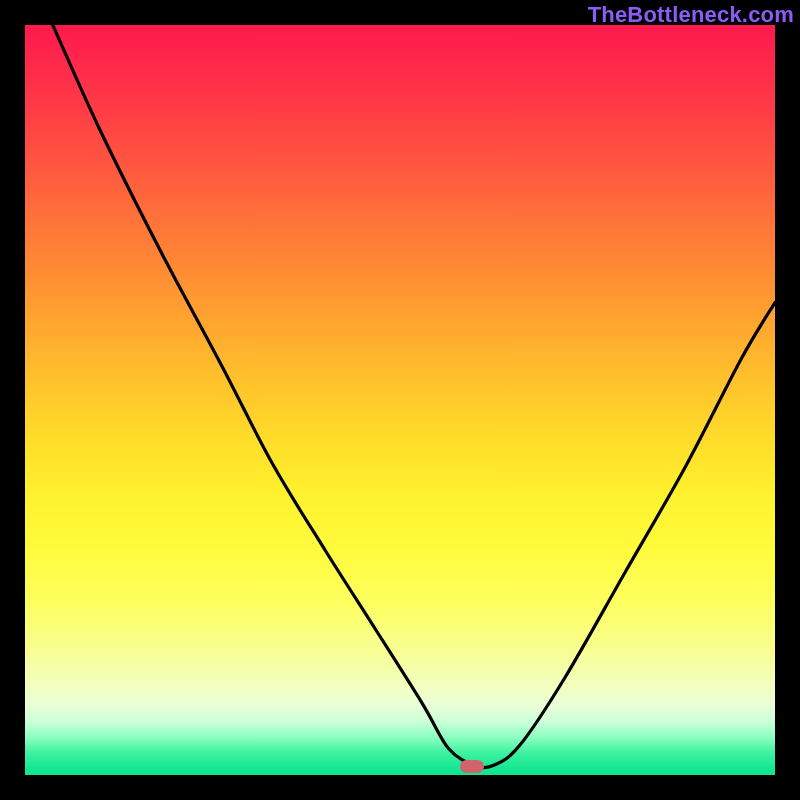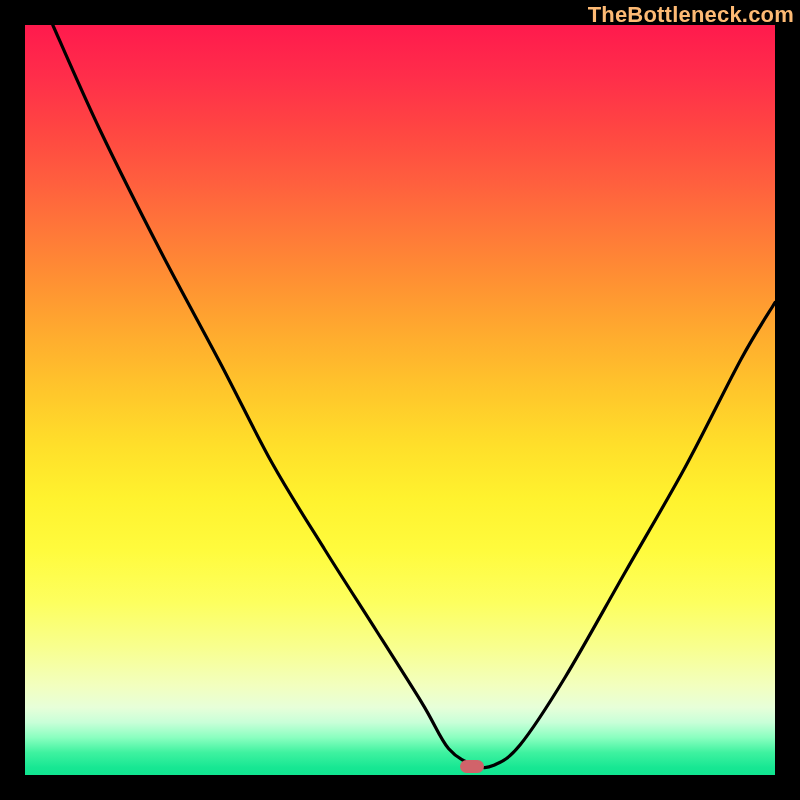--- a/index.html
+++ b/index.html
@@ -55,21 +55,21 @@
       #10e590 100%
     );
   }
   .watermark {
     position: absolute;
     top: 2px;
     right: 6px;
     font-family: Arial, Helvetica, sans-serif;
     font-size: 22px;
     font-weight: 600;
-    color: #fdba74;
+    color: #8b5cf6;
     letter-spacing: 0.2px;
   }
   svg.curve {
     position: absolute;
     left: 0;
     top: 0;
     width: 750px;
     height: 750px;
   }
   .marker {

